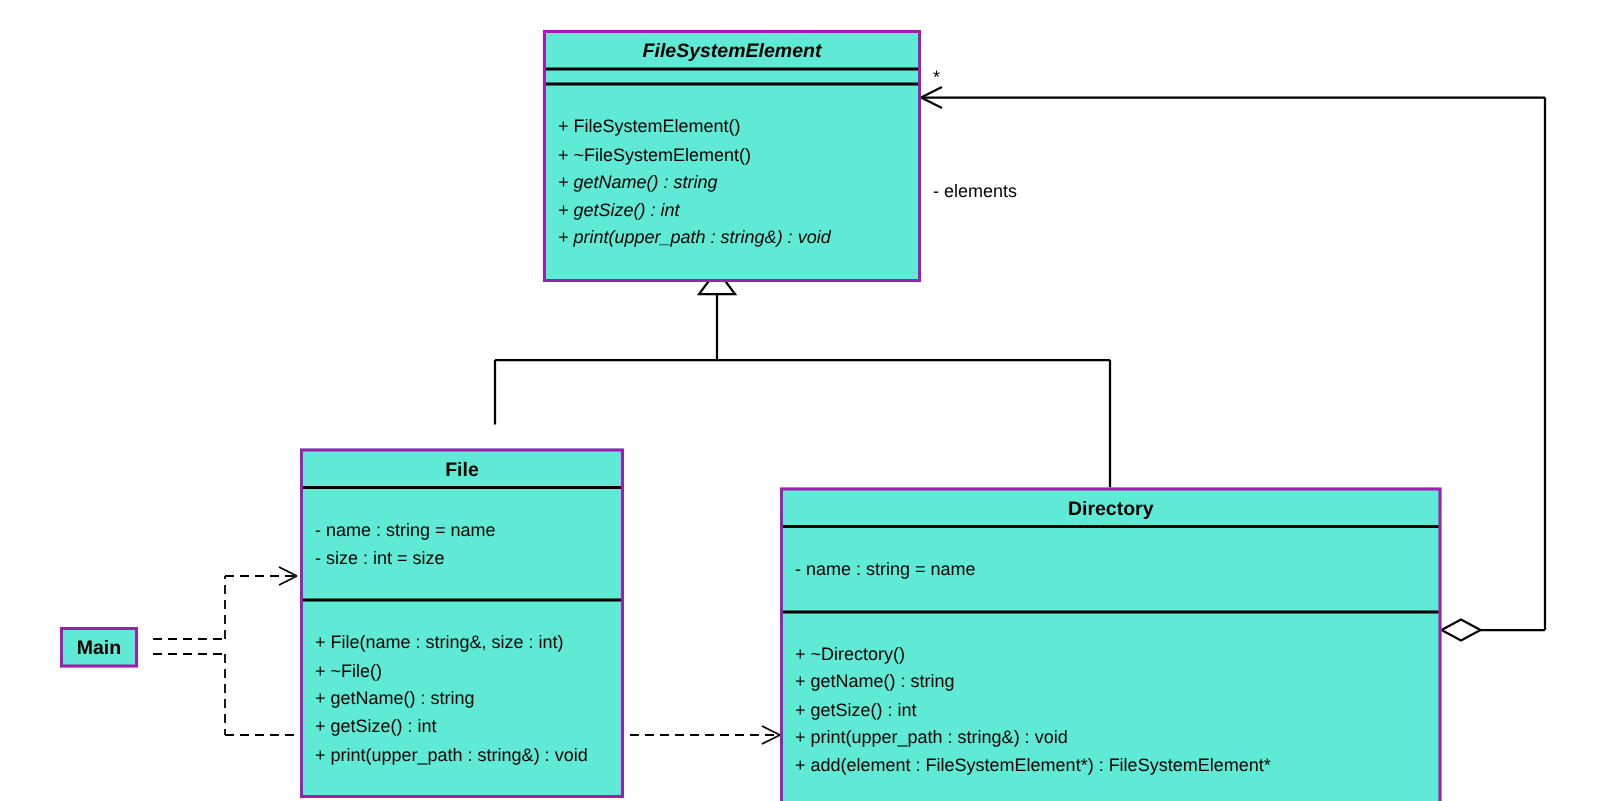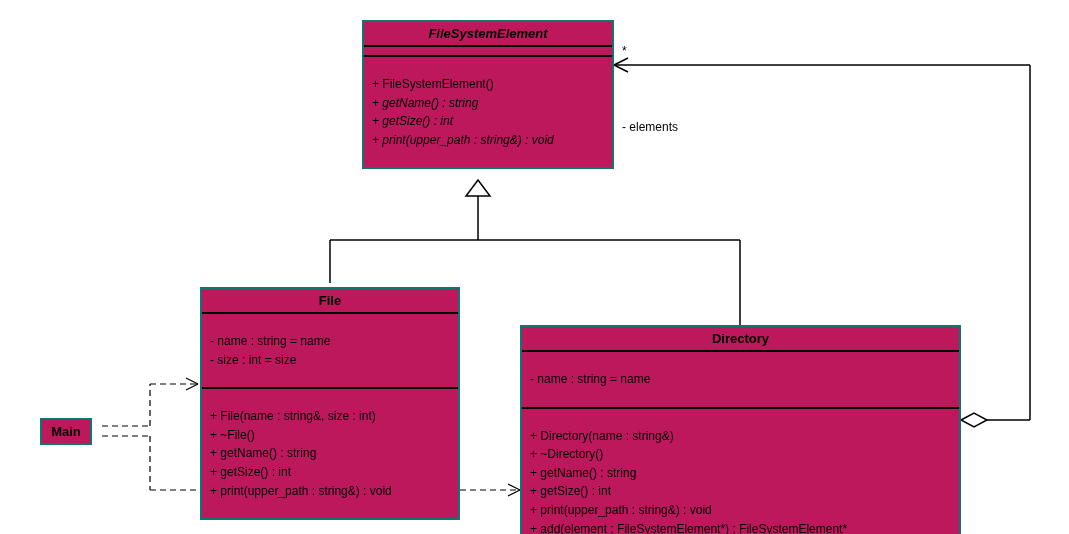--- a/index.html
+++ b/index.html
@@ -7,22 +7,22 @@
     padding: 0;
     font-family: Arial, Helvetica, sans-serif;
     background: white;
     width: 1069px;
     height: 534px;
     position: relative;
     overflow: hidden;
   }
   .uml-class {
     position: absolute;
-    background: #be185d;
-    border: 2px solid #0f766e;
+    background: #5eead4;
+    border: 2px solid #a21caf;
     box-sizing: border-box;
   }
   .uml-title {
     text-align: center;
     font-weight: bold;
     padding: 4px 8px;
     border-bottom: 2px solid #000;
     font-size: 13px;
   }
   .uml-title.abstract {
@@ -93,48 +93,48 @@
   <line x1="150" y1="490" x2="520" y2="490" stroke="black" stroke-width="1.2" stroke-dasharray="6,4"></line>
   <line x1="520" y1="490" x2="508" y2="484" stroke="black" stroke-width="1.2"></line>
   <line x1="520" y1="490" x2="508" y2="496" stroke="black" stroke-width="1.2"></line>
 </svg>
 
 <div class="uml-class" style="left:362px; top:20px; width:252px;">
   <div class="uml-title abstract">FileSystemElement</div>
   <div class="uml-section empty"></div>
   <div class="uml-section" id="fse-ops">
       <div>+ FileSystemElement()</div>
+      <div>+ ~FileSystemElement()</div>
       <div class="italic">+ getName() : string</div>
       <div class="italic">+ getSize() : int</div>
       <div class="italic">+ print(upper_path : string&amp;) : void</div>
     </div>
 </div>
 
-<div class="uml-class" style="left:200px; top:287px; width:260px;">
+<div class="uml-class" style="left:200px; top:299px; width:216px;">
   <div class="uml-title">File</div>
   <div class="uml-section" id="file-attrs">
       <div>- name : string = name</div>
       <div>- size : int = size</div>
     </div>
   <div class="uml-section" id="file-ops">
       <div>+ File(name : string&amp;, size : int)</div>
       <div>+ ~File()</div>
       <div>+ getName() : string</div>
       <div>+ getSize() : int</div>
       <div>+ print(upper_path : string&amp;) : void</div>
     </div>
 </div>
 
 <div class="uml-class" style="left:520px; top:325px; width:441px;">
   <div class="uml-title">Directory</div>
   <div class="uml-section" id="dir-attrs">
       <div>- name : string = name</div>
     </div>
   <div class="uml-section" id="dir-ops">
-      <div>+ Directory(name : string&amp;)</div>
       <div>+ ~Directory()</div>
       <div>+ getName() : string</div>
       <div>+ getSize() : int</div>
       <div>+ print(upper_path : string&amp;) : void</div>
       <div>+ add(element : FileSystemElement*) : FileSystemElement*</div>
     </div>
 </div>
 
 <div class="uml-class" style="left:40px; top:418px; width:52px;">
   <div class="uml-title" style="border-bottom:none;">Main</div>

